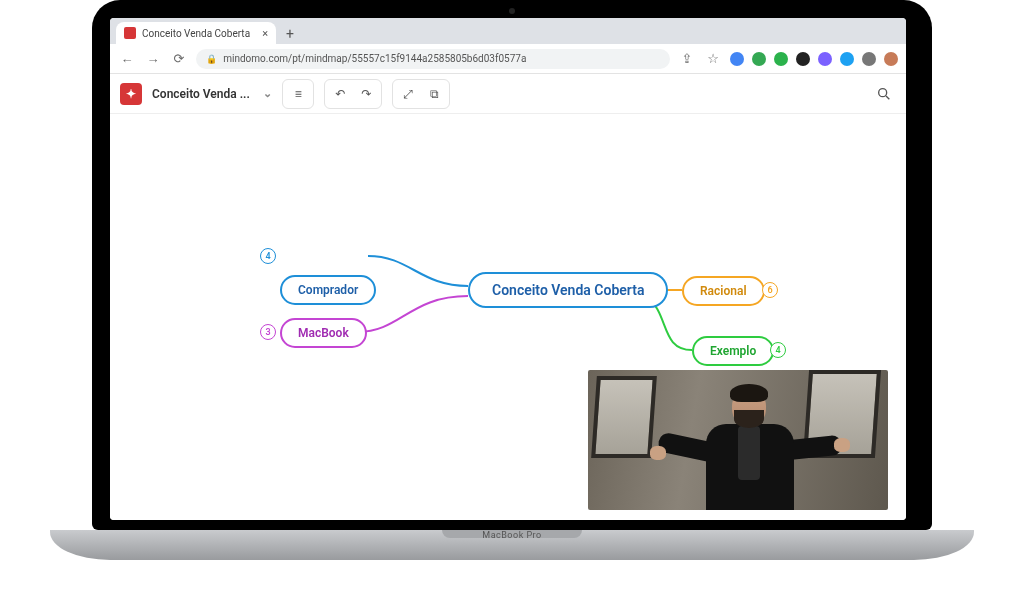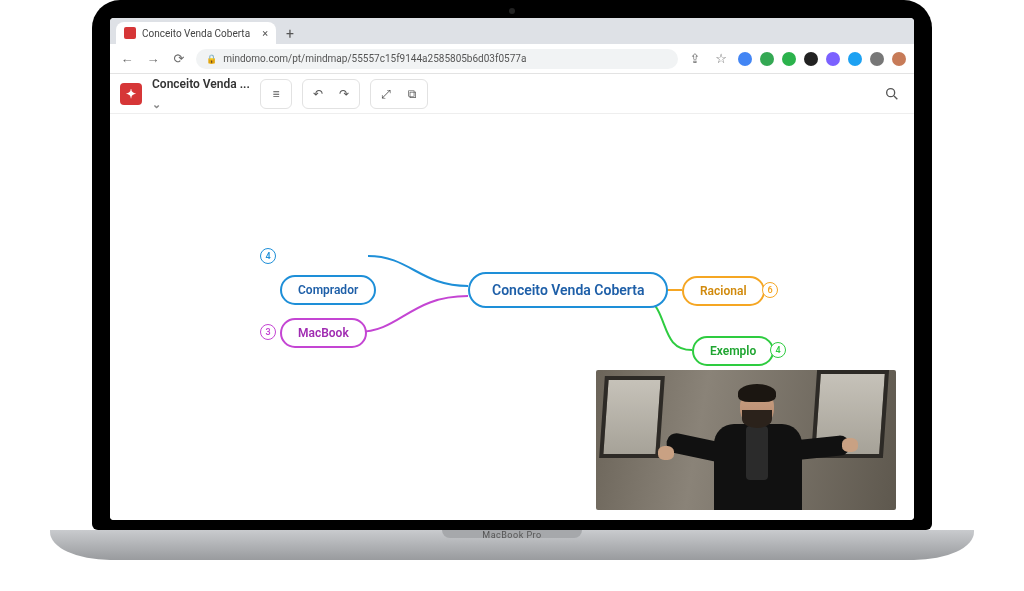--- a/index.html
+++ b/index.html
@@ -21,21 +21,21 @@
     height: 560px;
   }
   .laptop-screen-bezel {
     position: absolute;
     left: 42px;
     top: 0;
     width: 840px;
     height: 530px;
     background: #000;
     border-radius: 28px 28px 6px 6px;
-    padding: 18px 18px 10px 18px;
+    padding: 18px 26px 10px 18px;
   }
   .camera {
     position: absolute;
     top: 8px; left: 50%;
     transform: translateX(-50%);
     width: 6px; height: 6px;
     background: #222; border-radius: 50%;
   }
   .screen {
     position: relative;
@@ -148,21 +148,21 @@
   }
   .logo-sq {
     width:22px;height:22px;
     background:#d63637;
     border-radius:4px;
     display:flex;align-items:center;justify-content:center;
     color:#fff;font-weight:700;font-size:12px;
   }
   .doc-title {
     font-size:12px;font-weight:600;color:#333;
-    display:flex;align-items:flex-start;gap:7px;flex-direction:column;
+    display:flex;align-items:flex-start;gap:13px;
   }
   .doc-title .chev { color:#888;font-size:11px; }
   .tb-group {
     display:flex;gap:4px;
     padding:4px;
     border:1px solid #e2e2e2;
     border-radius:6px;
   }
   .tb-btn {
     width:22px;height:20px;

